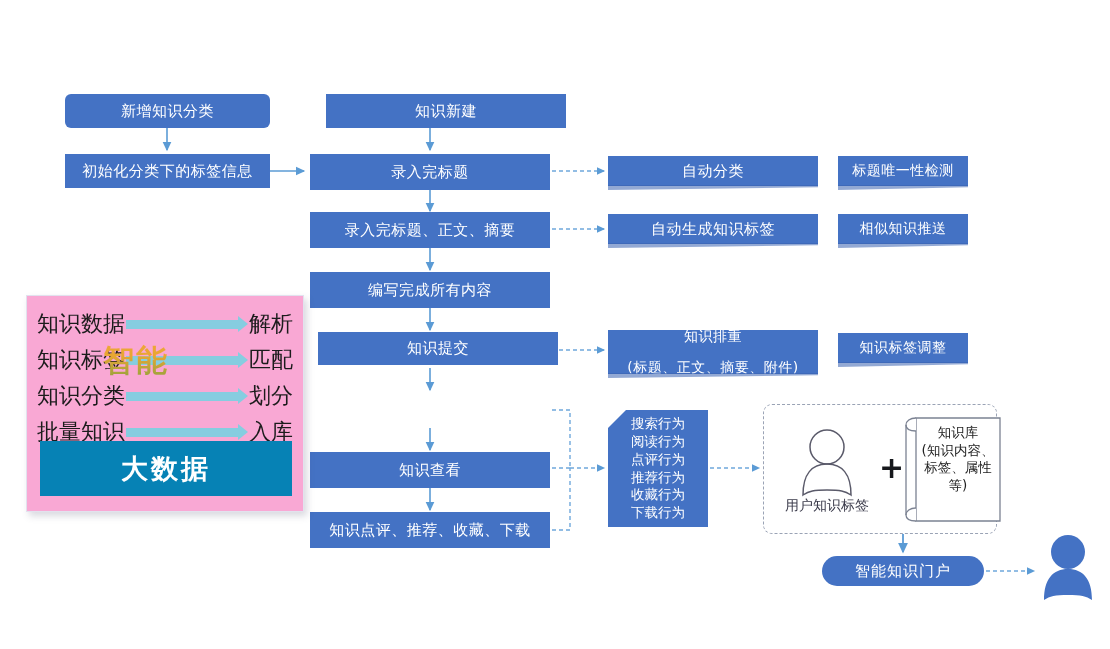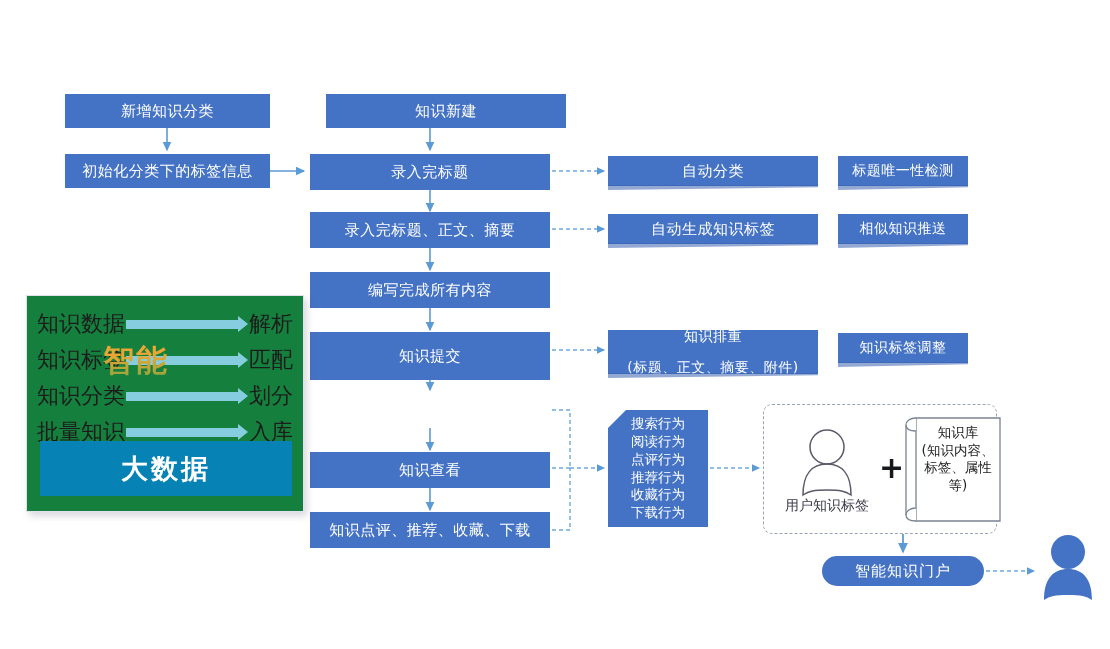--- a/index.html
+++ b/index.html
@@ -29,21 +29,21 @@
   
   .ribbon::after{
     content:"";position:absolute;left:0;right:0;bottom:-4px;height:5px;
     background:#3b63b0;opacity:.55;
     clip-path:polygon(0 0,100% 0,100% 45%,0 100%);
   }
 
   
   #panel{
     position:absolute;left:26px;top:295px;width:278px;height:217px;
-    background:#15803d;
+    background:#f9a8d4;
     border:1px solid #e2e2ee;
     box-shadow:3px 4px 7px rgba(80,80,110,.22);
     box-sizing:border-box;
   }
   .prow{
     position:absolute;left:10px;right:10px;height:36px;
     display:flex;align-items:center;
   }
   .pin{font-size:22px;color:#1c1c1c;white-space:nowrap;}
   .pout{font-size:22px;color:#1c1c1c;white-space:nowrap;text-align:right;}
@@ -153,40 +153,40 @@
 
     <g stroke="#5B9BD5" stroke-width="1.8" fill="none">
       <line x1="903" y1="533" x2="903" y2="552" marker-end="url(#solidhead)"></line>
     </g>
 
     <g stroke="#6FA8DC" stroke-width="1.4" fill="none" stroke-dasharray="4,3">
       <line x1="986" y1="571" x2="1034" y2="571" marker-end="url(#dashhead)"></line>
     </g>
   </svg>
 
-  <div class="fbox" style="left:65px;top:94px;width:205px;height:34px;">
+  <div class="fbox" style="left:65px;top:94px;width:205px;height:34px;border-radius:6px;">
     <span>新增知识分类</span>
   </div>
   <div class="fbox" style="left:65px;top:154px;width:205px;height:34px;">
     <span>初始化分类下的标签信息</span>
   </div>
 
   <div class="fbox" style="left:326px;top:94px;width:240px;height:34px;">
     <span>知识新建</span>
   </div>
   <div class="fbox" style="left:310px;top:154px;width:240px;height:36px;">
     <span>录入完标题</span>
   </div>
   <div class="fbox" style="left:310px;top:212px;width:240px;height:36px;">
     <span>录入完标题、正文、摘要</span>
   </div>
   <div class="fbox" style="left:310px;top:272px;width:240px;height:36px;">
     <span>编写完成所有内容</span>
   </div>
-  <div class="fbox" style="left:310px;top:332px;width:240px;height:48px;">
+  <div class="fbox" style="left:318px;top:332px;width:240px;height:33px;">
     <span>知识提交</span>
   </div>
   <div class="fbox" style="left:310px;top:452px;width:240px;height:36px;">
     <span>知识查看</span>
   </div>
   <div class="fbox" style="left:310px;top:512px;width:240px;height:36px;">
     <span>知识点评、推荐、收藏、下载</span>
   </div>
 
   <div class="fbox ribbon" style="left:608px;top:156px;width:210px;height:30px;">

